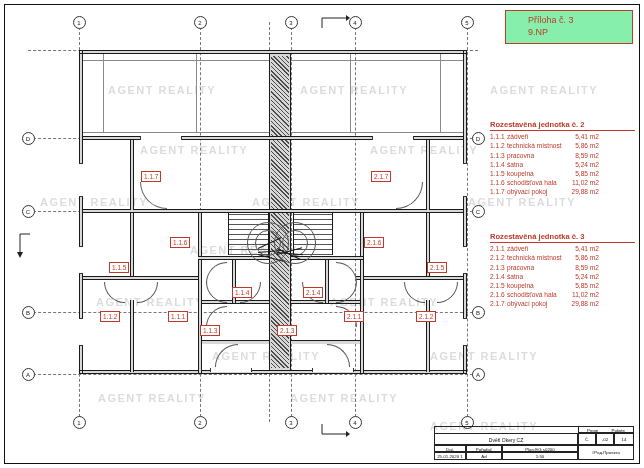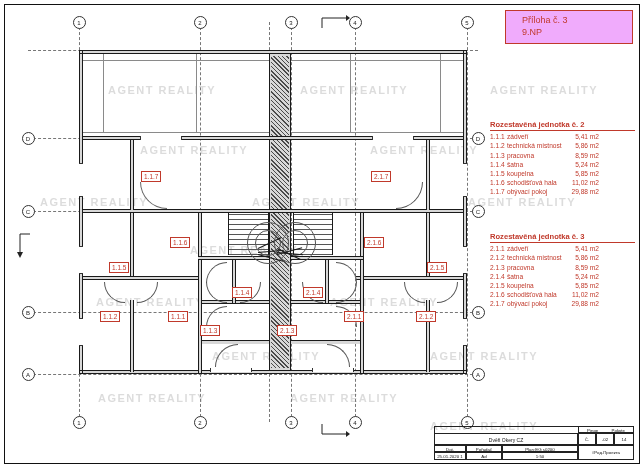--- a/index.html
+++ b/index.html
@@ -18,22 +18,22 @@
 
   
   .bub{position:absolute;width:13px;height:13px;border:1px solid #333;border-radius:50%;
        font-size:6px;line-height:13px;text-align:center;color:#222;background:#fff;box-sizing:border-box;}
 
   
   .room{position:absolute;border:1px solid #c0392b;color:#c0392b;font-size:6.5px;
         line-height:9px;text-align:center;background:#fff;box-sizing:border-box;padding:0 2px;}
 
   
-  .titlebox{position:absolute;border:1px solid #c0392b;color:#c0392b;background:#f0abfc;
-            font-size:9px;line-height:12px;padding:3px 16px;box-sizing:border-box;}
+  .titlebox{position:absolute;border:1px solid #c0392b;color:#c0392b;background:#86efac;
+            font-size:9px;line-height:12px;padding:3px 22px;box-sizing:border-box;}
 
   
   .legend{position:absolute;color:#c0392b;font-size:6.6px;line-height:9.2px;}
   .legend h4{margin:0 0 1px 0;font-size:7.6px;font-weight:bold;border-bottom:1px solid #c0392b;padding-bottom:1px;}
   .legend .row{display:flex;white-space:nowrap;}
   .legend .c1{width:17px;}
   .legend .c2{width:62px;}
   .legend .c3{width:30px;text-align:right;}
 
   

